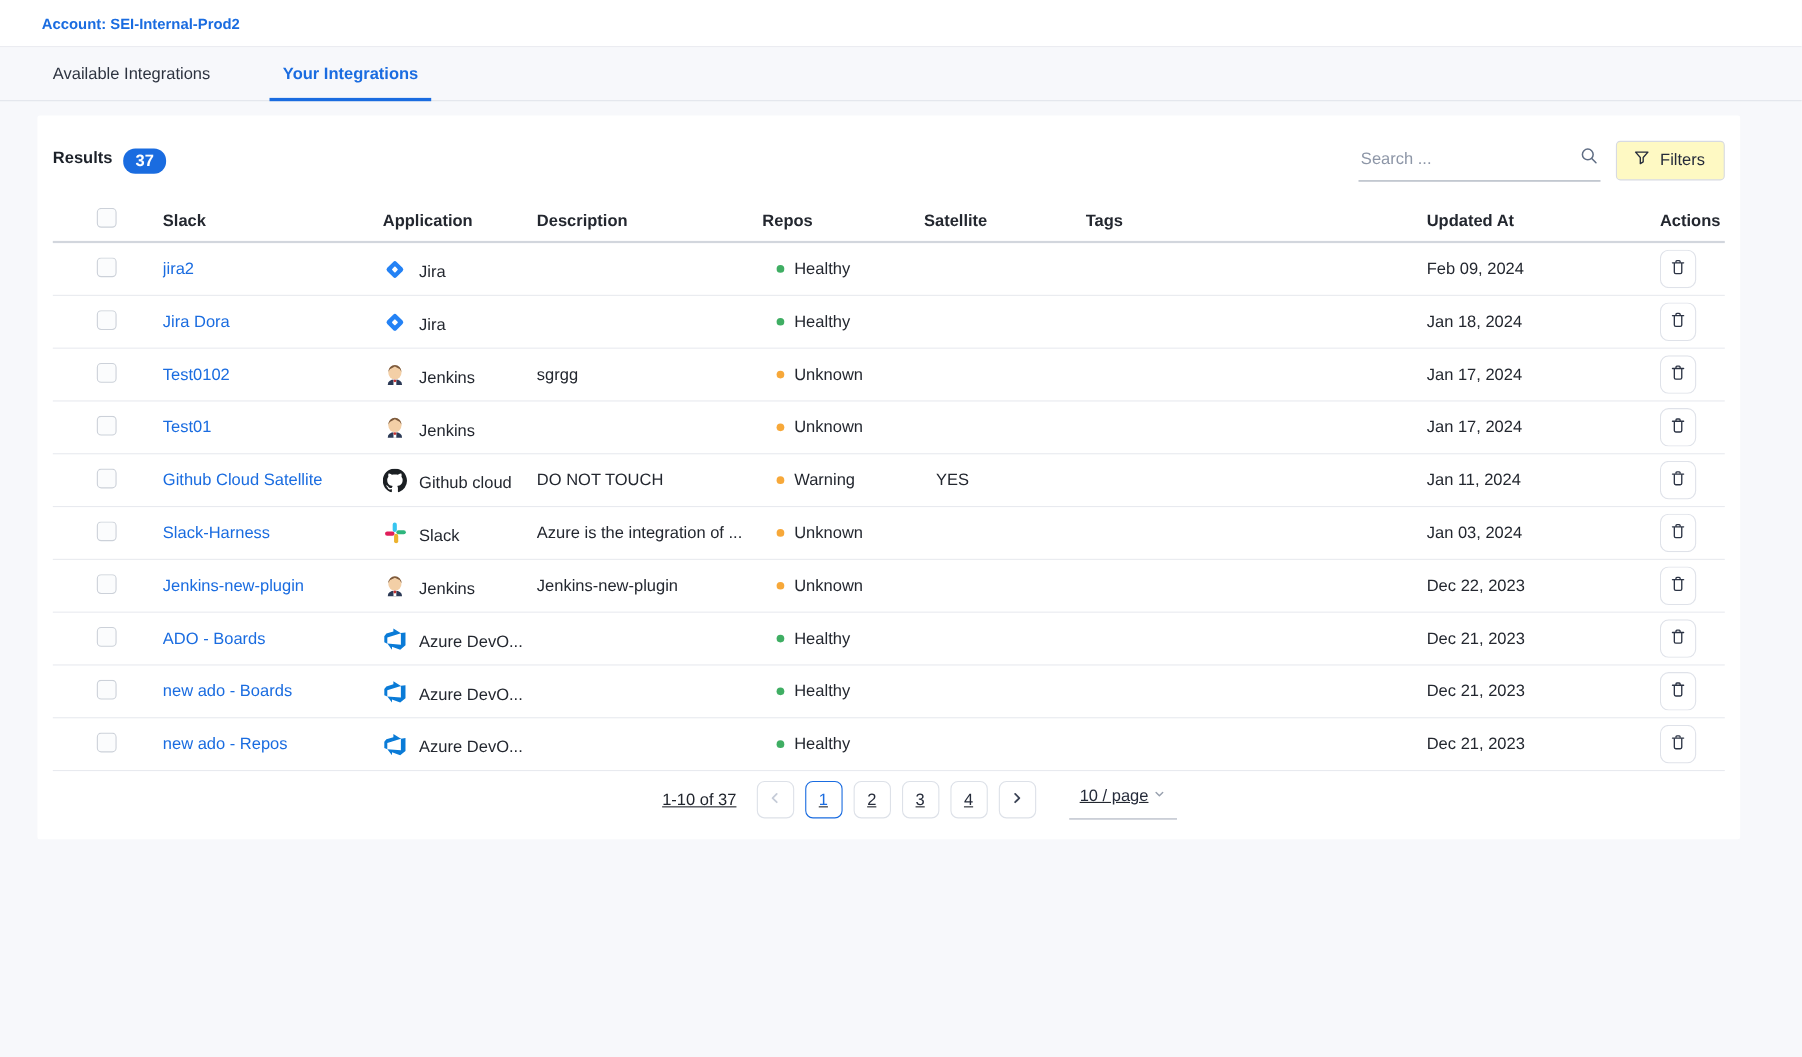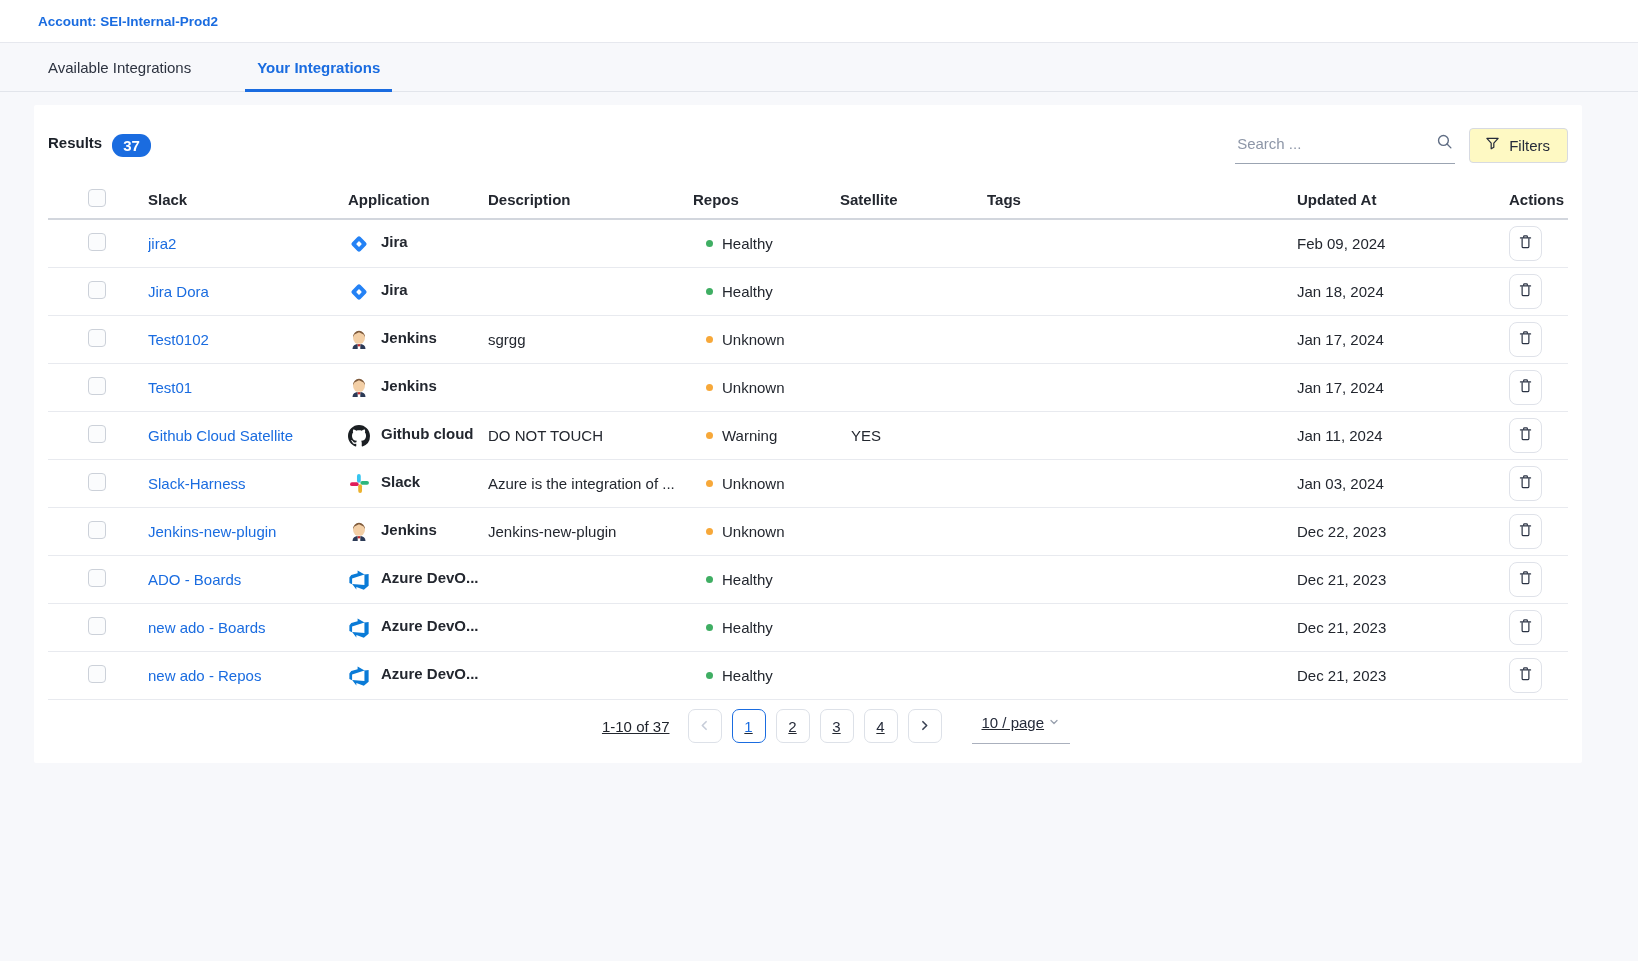--- a/index.html
+++ b/index.html
@@ -132,21 +132,21 @@
   .col-check { padding-left: 40px; }
   .checkbox {
     display: inline-block;
     width: 18px; height: 18px;
     border: 1px solid #ccd1d9;
     border-radius: 4px;
     background: #fbfcfd;
     cursor: pointer;
   }
   .name-link { color: var(--accent); cursor: pointer; text-decoration: none; }
-  .app-cell { display: flex; align-items: flex-start; gap: 11px; font-weight: bold; }
+  .app-cell { display: flex; align-items: flex-end; gap: 11px; }
   .app-cell .app-ic { display: inline-flex; width: 22px; height: 22px; align-items: center; justify-content: center; flex: none; }
   .status-cell { display: flex; align-items: center; gap: 9px; padding-left: 13px; }
   .dot { width: 7px; height: 7px; border-radius: 50%; flex: none; }
   .dot.healthy { background: var(--healthy); }
   .dot.unknown, .dot.warning { background: var(--warning); }
   .sat-cell { padding-left: 11px; }
   .actions-cell { padding-left: 0; }
   .delete-btn {
     width: 33px; height: 35px;
     border: 1px solid #dfe2e9;

